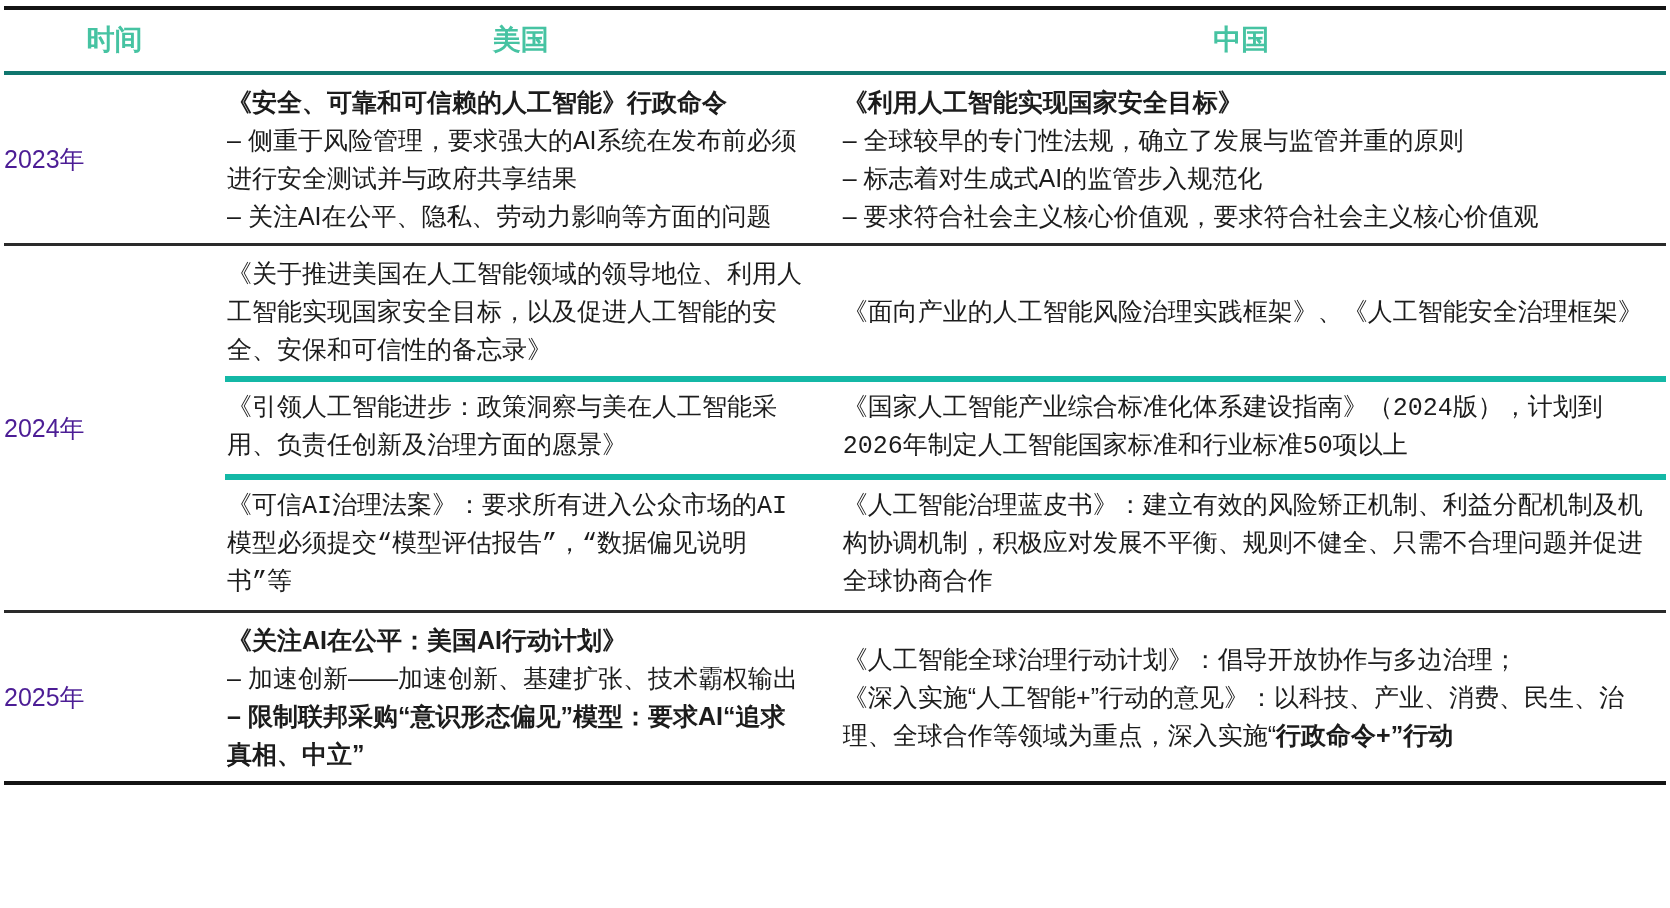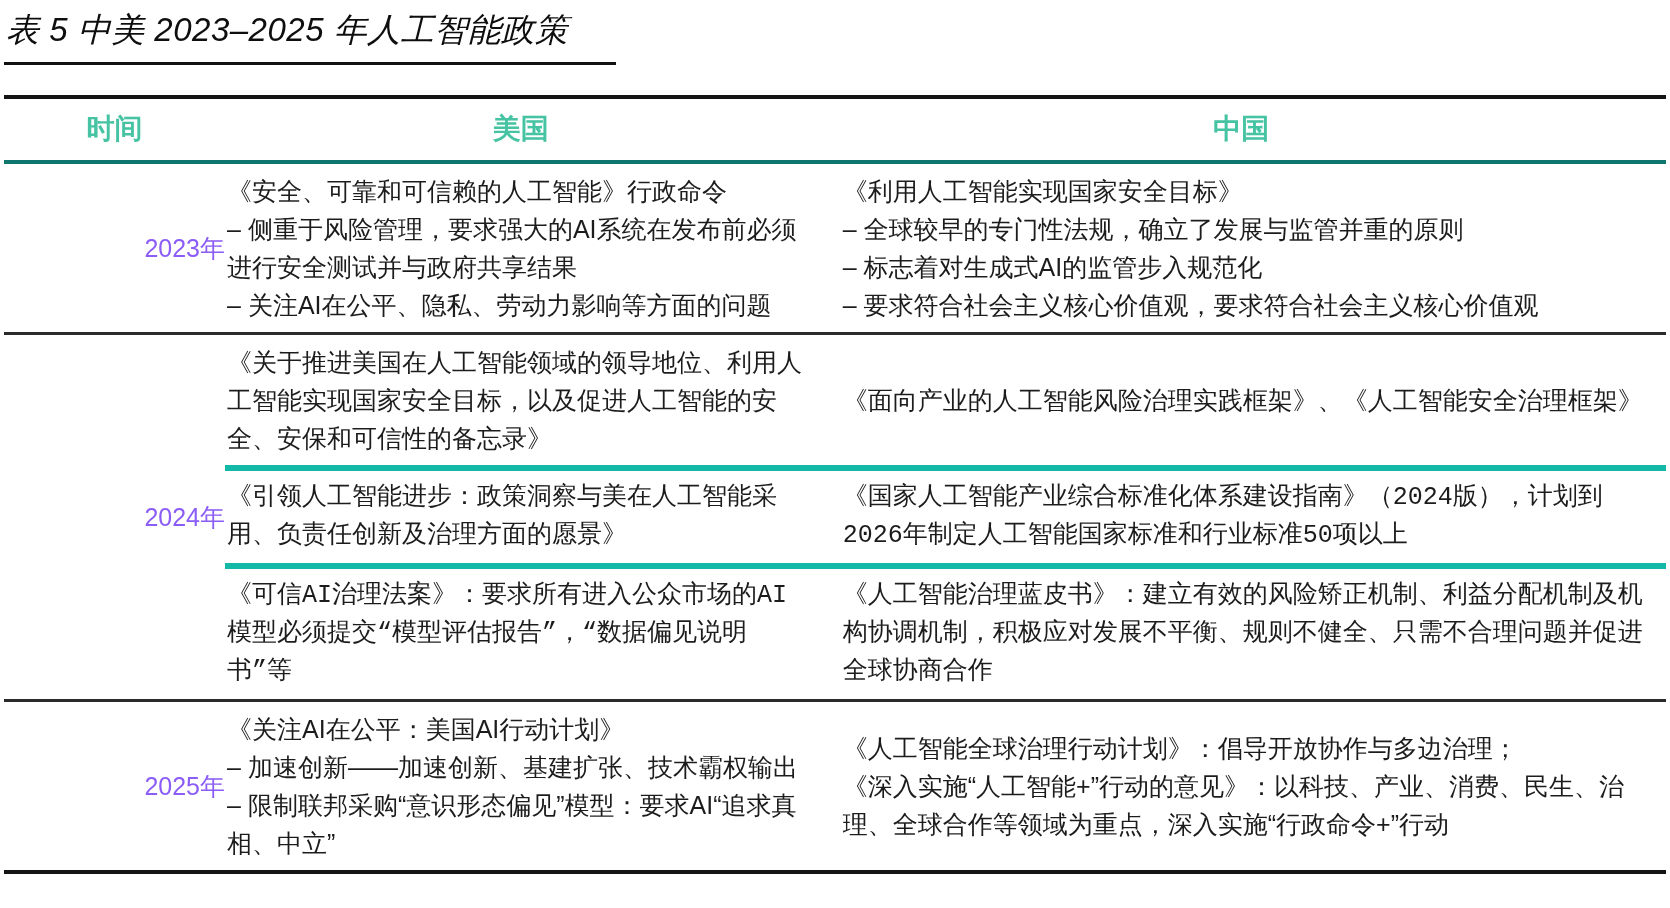--- a/index.html
+++ b/index.html
@@ -38,52 +38,51 @@
 
   thead th {
     color: #46c3a2;
     font-weight: bold;
     font-size: 28px;
     text-align: center;
     padding: 11px 0 12px 0;
     border-bottom: 4px solid #0f766e;
   }
   td.year {
-    text-align: right;
+    text-align: left;
     vertical-align: middle;
     font-size: 25px;
-    color: #8b5cf6;
+    color: #4c1d95;
     padding: 4px 0;
   }
   td.cell {
     vertical-align: middle;
     padding: 8px 14px 8px 2px;
   }
   td.cell.cn {
     padding-left: 26px;
     padding-right: 8px;
   }
   td.cell p {
     margin: 0;
     font-size: 25px;
     line-height: 38px;
     color: #1c1c1c;
     text-align: left;
   }
-  .b { font-weight: normal; }
+  .b { font-weight: bold; }
 
   tr.g-first td { border-top: 3px solid #2a2a2a; }
   tr.sub td     { border-top: 6px solid #14b8a6; font-family: Liberation Mono, monospace; }
 </style>
 </head>
 <body>
 
 <div class="page">
 
-  <h1 class="doc-title">表 5 中美 2023–2025 年人工智能政策</h1>
 
   <table class="policy">
     <colgroup>
       <col class="c-time">
         <col class="c-us">
         <col class="c-china">
     </colgroup>
     <thead>
       <tr>
         <th>时间</th>

